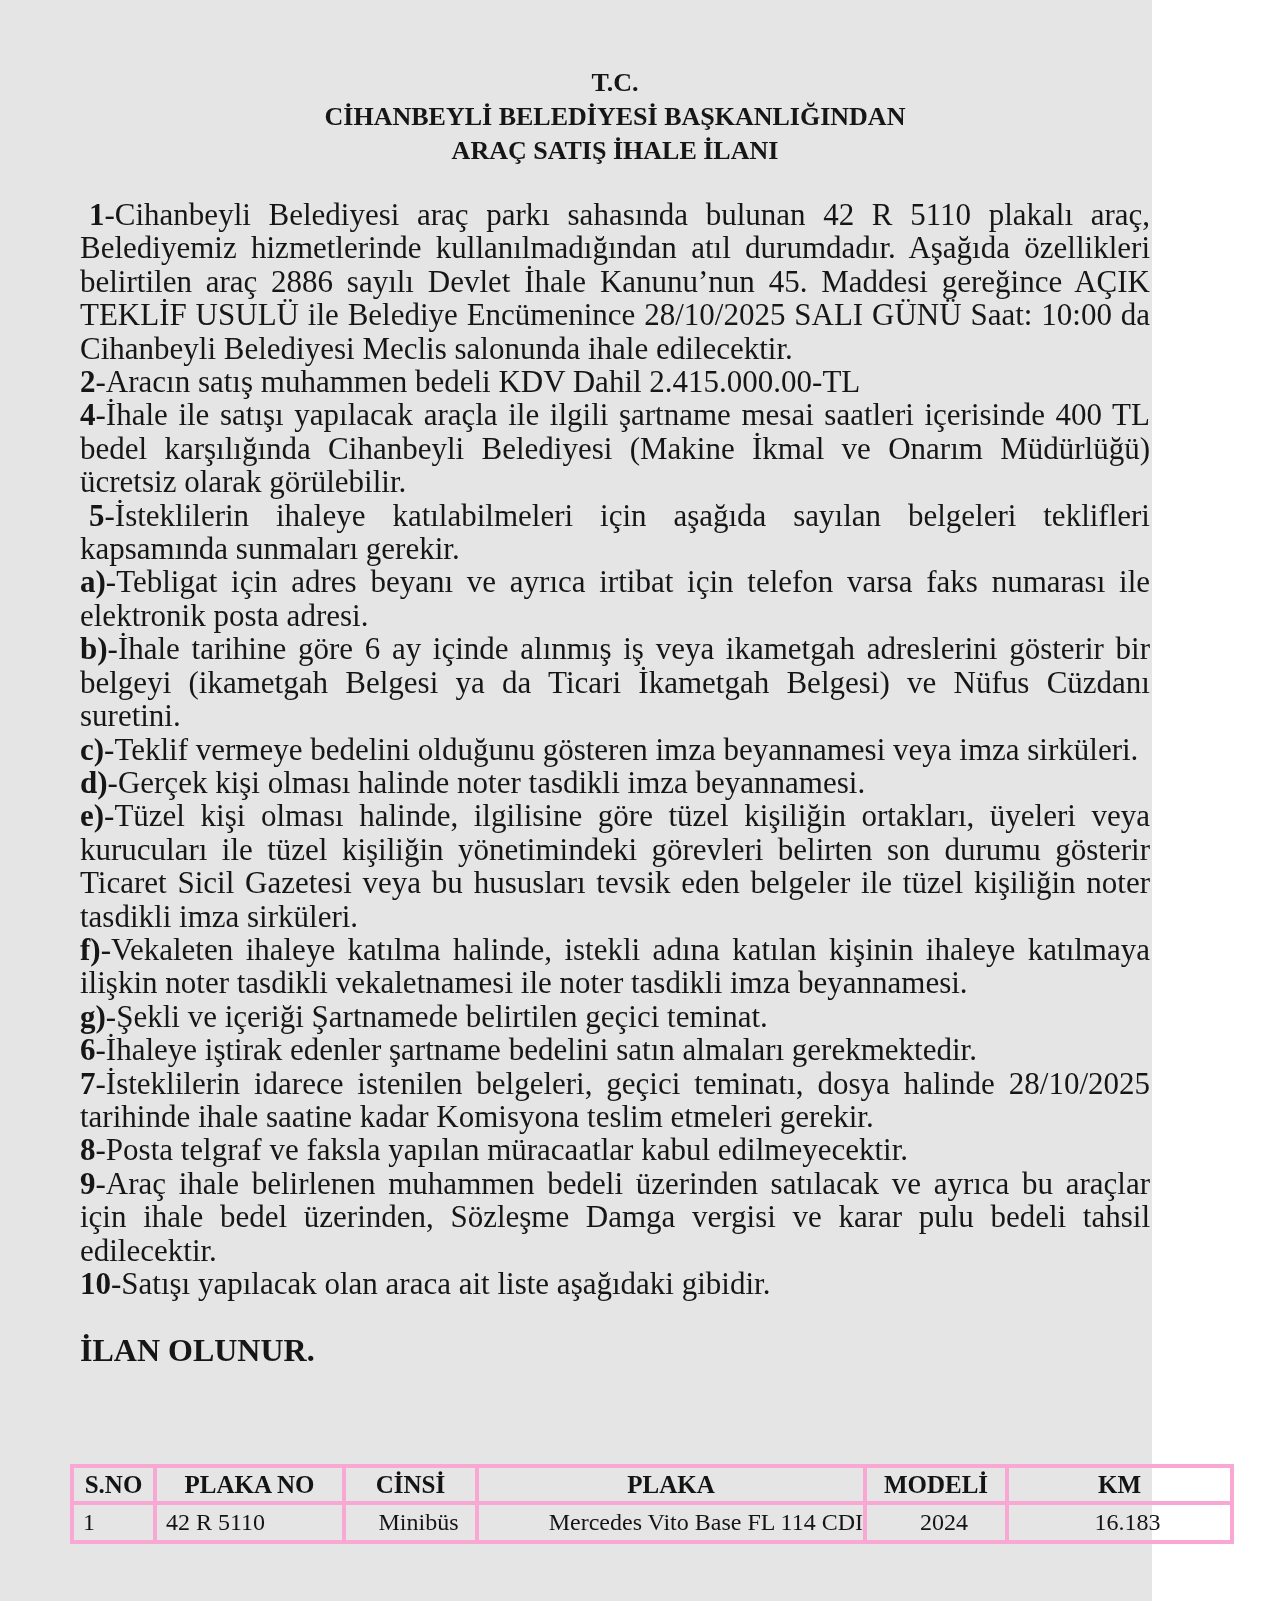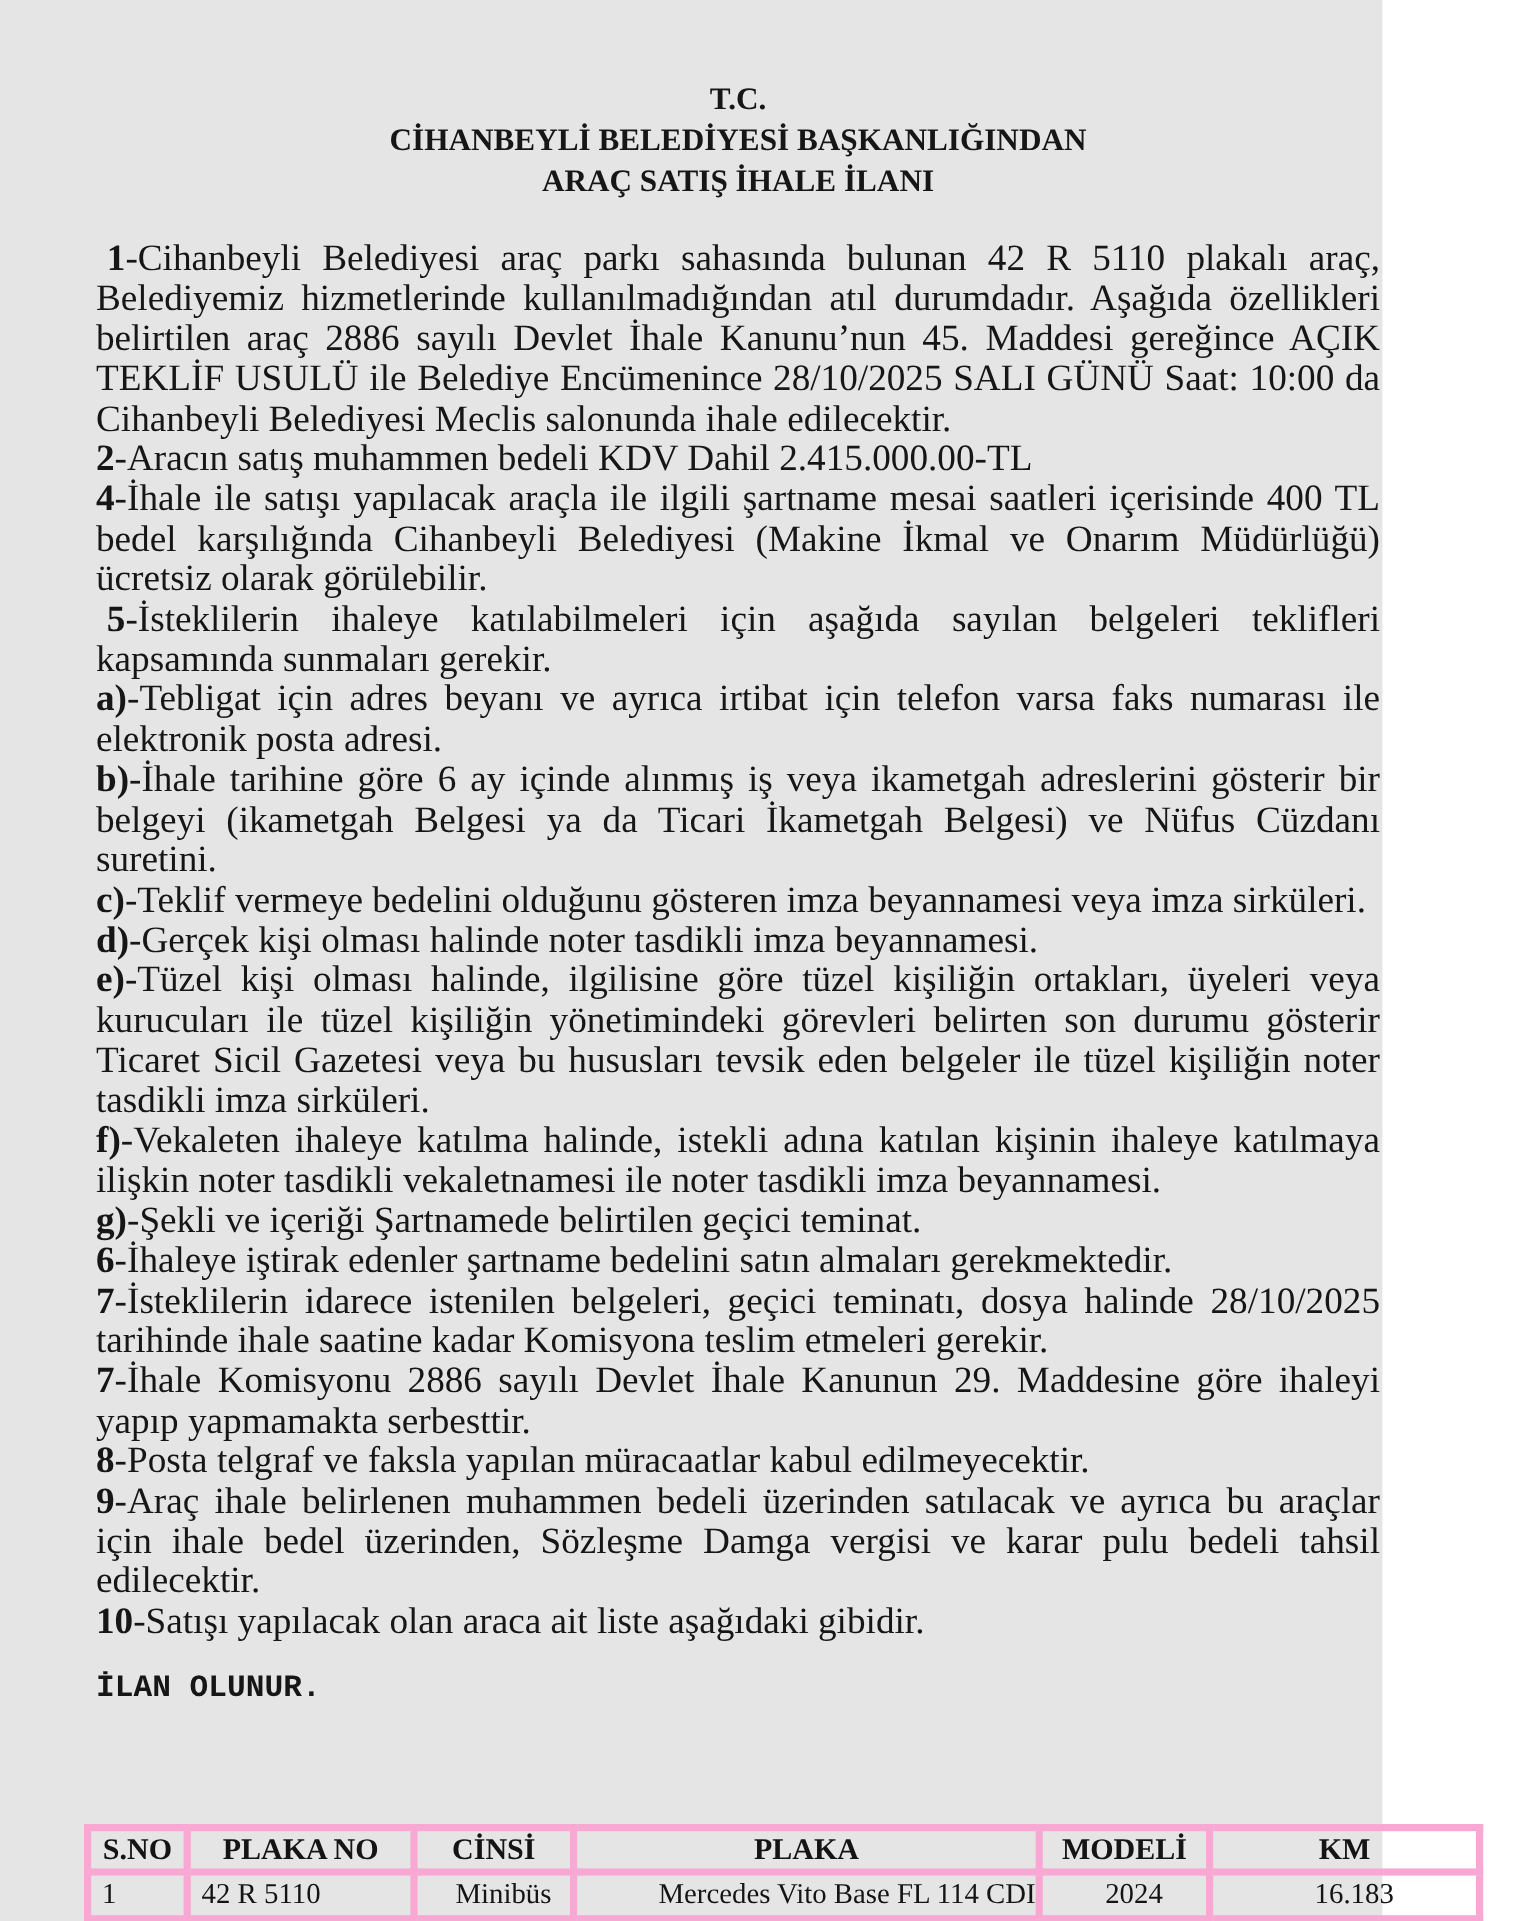--- a/index.html
+++ b/index.html
@@ -40,40 +40,39 @@
   .body-block p {
     margin: 0;
     padding: 0;
   }
   .body-block p.indent { text-indent: 9px; }
   .body-block b { font-weight: bold; }
   
   .closing {
     width: 1070px;
     margin-left: 80px;
-    margin-top: 22px;
+    margin-top: 33px;
     font-weight: bold;
-    font-size: 26px;
+    font-size: 32px;
     line-height: 34px;
     text-align: left;
-    font-family: Liberation Mono, monospace;
   }
   
   table.vehicle-table {
     margin-left: 70px;
     margin-top: 97px;
     width: 1160px;
     border-collapse: collapse;
     table-layout: fixed;
     font-size: 24px;
     color: #141414;
   }
   table.vehicle-table th,
   table.vehicle-table td {
-    border: 6px solid #f9a8d4;
+    border: 4px solid #f9a8d4;
     padding: 0;
     overflow: hidden;
     white-space: nowrap;
     font-family: Liberation Serif, serif;
   }
   table.vehicle-table th {
     height: 37px;
     font-weight: bold;
     text-align: center;
     vertical-align: middle;
@@ -107,21 +106,20 @@
     <p class="indent"><b>5</b><span>-İsteklilerin ihaleye katılabilmeleri için aşağıda sayılan belgeleri teklifleri kapsamında sunmaları gerekir.</span></p>
     <p><b>a)</b><span>-Tebligat için adres beyanı ve ayrıca irtibat için telefon varsa faks numarası ile elektronik posta adresi.</span></p>
     <p><b>b)</b><span>-İhale tarihine göre 6 ay içinde alınmış iş veya ikametgah adreslerini gösterir bir belgeyi (ikametgah Belgesi ya da Ticari İkametgah Belgesi) ve Nüfus Cüzdanı suretini.</span></p>
     <p><b>c)</b><span>-Teklif vermeye bedelini olduğunu gösteren imza beyannamesi veya imza sirküleri.</span></p>
     <p><b>d)</b><span>-Gerçek kişi olması halinde noter tasdikli imza beyannamesi.</span></p>
     <p><b>e)</b><span>-Tüzel kişi olması halinde, ilgilisine göre tüzel kişiliğin ortakları, üyeleri veya kurucuları ile tüzel kişiliğin yönetimindeki görevleri belirten son durumu gösterir Ticaret Sicil Gazetesi veya bu hususları tevsik eden belgeler ile tüzel kişiliğin noter tasdikli imza sirküleri.</span></p>
     <p><b>f)</b><span>-Vekaleten ihaleye katılma halinde, istekli adına katılan kişinin ihaleye katılmaya ilişkin noter tasdikli vekaletnamesi ile noter tasdikli imza beyannamesi.</span></p>
     <p><b>g)</b><span>-Şekli ve içeriği Şartnamede belirtilen geçici teminat.</span></p>
     <p><b>6</b><span>-İhaleye iştirak edenler şartname bedelini satın almaları gerekmektedir.</span></p>
     <p><b>7</b><span>-İsteklilerin idarece istenilen belgeleri, geçici teminatı, dosya halinde 28/10/2025 tarihinde ihale saatine kadar Komisyona teslim etmeleri gerekir.</span></p>
-    <p><b>7</b><span>-İhale Komisyonu 2886 sayılı Devlet İhale Kanunun 29. Maddesine göre ihaleyi yapıp yapmamakta serbesttir.</span></p>
     <p><b>8</b><span>-Posta telgraf ve faksla yapılan müracaatlar kabul edilmeyecektir.</span></p>
     <p><b>9</b><span>-Araç ihale belirlenen muhammen bedeli üzerinden satılacak ve ayrıca bu araçlar için ihale bedel üzerinden, Sözleşme Damga vergisi ve karar pulu bedeli tahsil edilecektir.</span></p>
     <p><b>10</b><span>-Satışı yapılacak olan araca ait liste aşağıdaki gibidir.</span></p>
   </div>
 
   <div class="closing">İLAN OLUNUR.</div>
 
   <table class="vehicle-table">
     <colgroup>
       <col style="width:83px">

